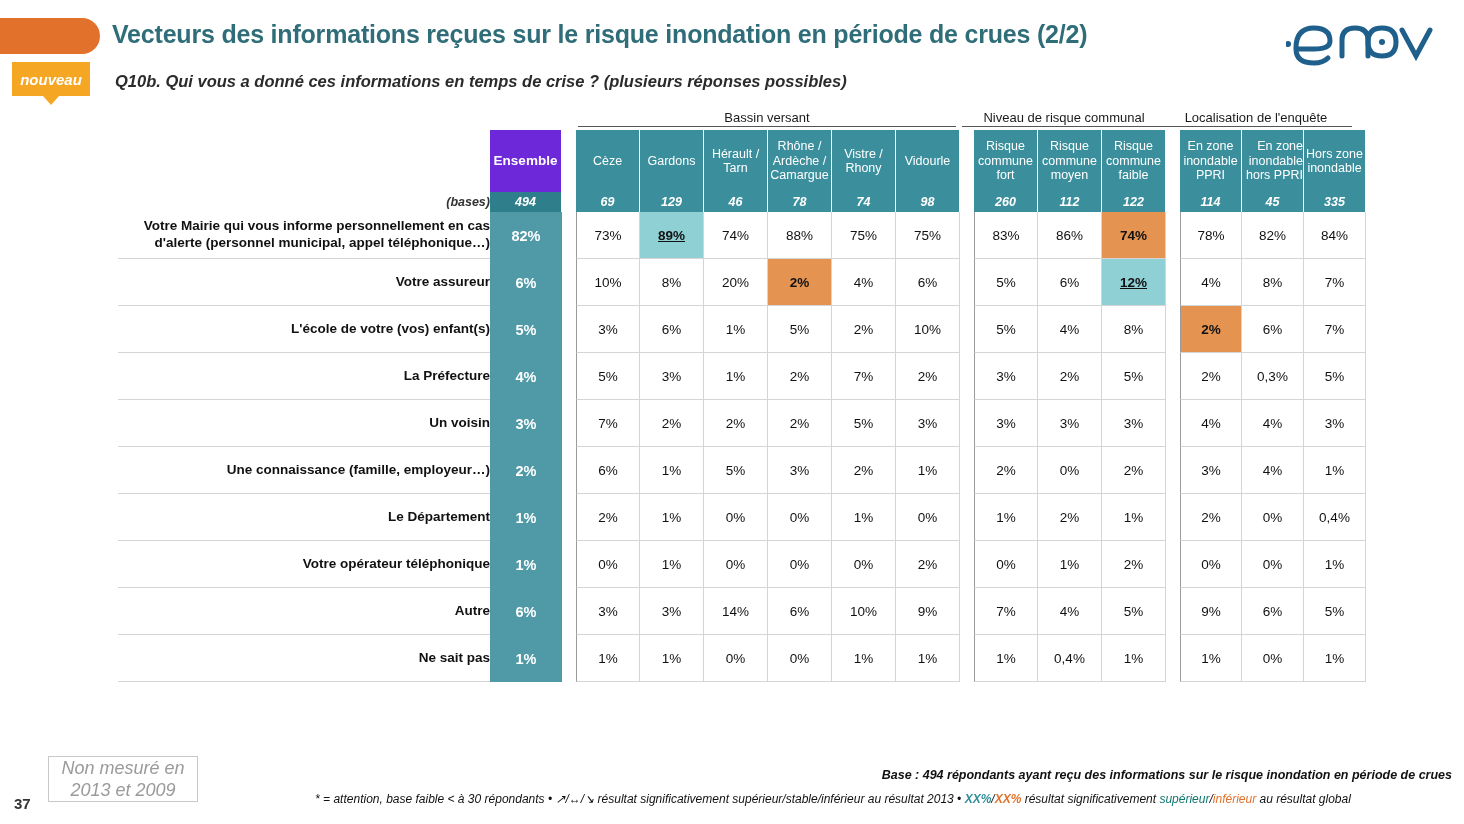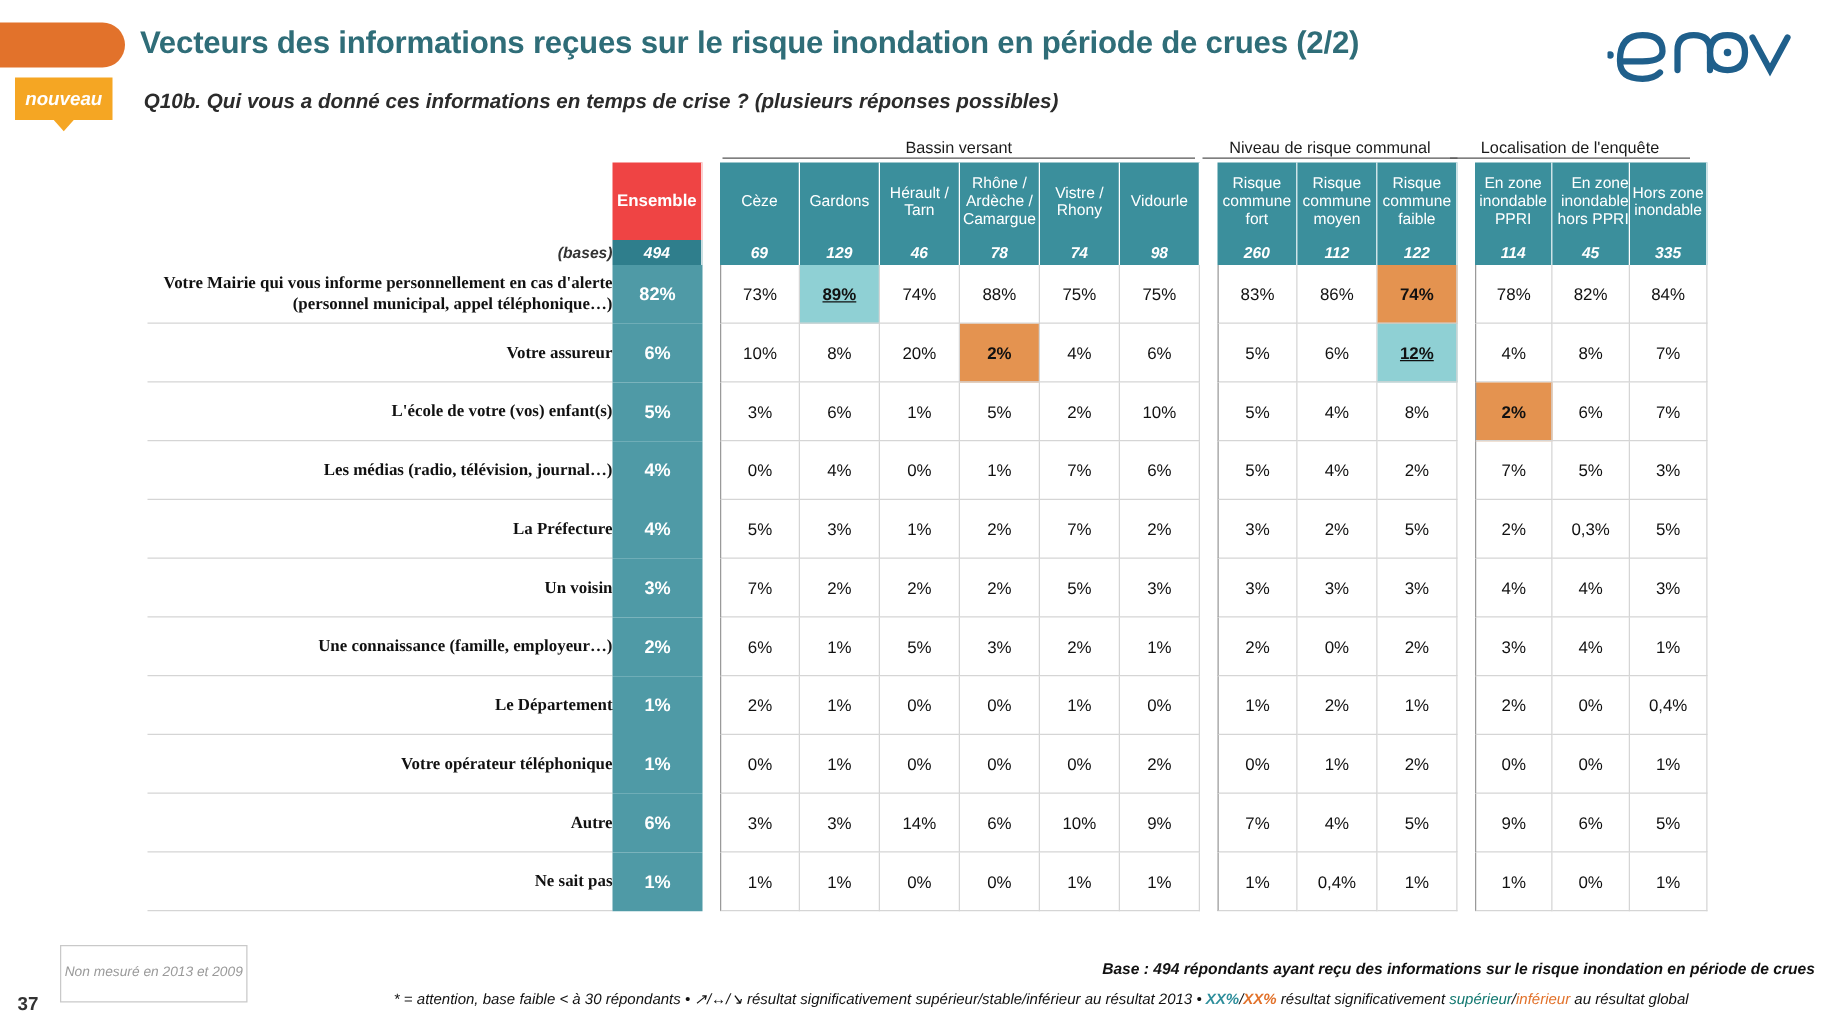--- a/index.html
+++ b/index.html
@@ -54,34 +54,33 @@
     position:absolute; left:118px; top:130px;
     border-collapse:separate; border-spacing:0;
     font-size:13.5px; color:#111;
   }
   table.t td, table.t th { padding:0; }
 
   .rowlabel {
     width:372px; text-align:right; padding-right:10px;
     font-weight:bold; color:#111; font-size:13.5px; line-height:1.25;
     vertical-align:middle;
-    font-family:Liberation Serif, serif;
   }
   .bases-label {
     text-align:right; padding-right:10px; font-style:italic;
     font-weight:bold; font-size:12.5px; color:#333;
   }
 
   
   .ch {
     background:#3b8f9c; color:#fff; text-align:center; vertical-align:middle;
     font-size:12.5px; line-height:1.15; font-weight:normal;
     border-right:1px solid #fff; height:62px;
   }
-  .ch.ens { background:#ef4444; font-weight:bold; font-size:13.5px; }
+  .ch.ens { background:#6d28d9; font-weight:bold; font-size:13.5px; }
 
   .basecell {
     text-align:center; font-style:italic; font-weight:bold; font-size:12.5px;
     color:#fff; background:#3b8f9c; height:20px; border-right:1px solid #fff;
   }
   .basecell.ens { background:#2f7e8c; }
 
   td.val {
     text-align:center; vertical-align:middle; height:47px;
     font-size:13.5px; color:#111;
@@ -100,21 +99,21 @@
   .blk-left { border-left:1px solid #9a9a9a; }
   .blk-right { border-right:1px solid #9a9a9a; }
   .rowline td.val, .rowline td.gl { border-bottom:1px solid #d5d5d5; }
   .vline { border-right:1px solid #d5d5d5; }
 
   
   .pagenum { position:absolute; left:14px; bottom:12px; font-size:15px; font-weight:bold; color:#333; }
   .notebox {
     position:absolute; left:48px; bottom:22px; width:150px; height:46px;
     border:1px solid #c9c9c9; color:#9a9a9a; font-style:italic;
-    font-size:11px; text-align:center; display:flex; align-items:center;
+    font-size:18px; text-align:center; display:flex; align-items:center;
     justify-content:center; line-height:1.25; background:#fff;
   }
   .foot-base {
     position:absolute; right:12px; bottom:42px; font-size:12.5px;
     font-style:italic; font-weight:bold; color:#111; text-align:right;
   }
   .foot-legend {
     position:absolute; left:214px; right:12px; bottom:18px;
     font-size:12px; font-style:italic; color:#111; text-align:center;
   }
@@ -250,39 +249,20 @@
         <td class="sep"></td>
         <td class="val vline blk-left">5%</td>
         <td class="val vline">4%</td>
         <td class="val vline blk-right">8%</td>
         <td class="sep"></td>
         <td class="val vline hl-orange blk-left">2%</td>
         <td class="val vline">6%</td>
         <td class="val vline blk-right">7%</td>
       </tr>
       <tr class="rowline">
-        <td class="rowlabel gl">Les médias (radio, télévision, journal…)</td>
-        <td class="ensval">4%</td>
-        <td class="sep"></td>
-        <td class="val vline blk-left">0%</td>
-        <td class="val vline">4%</td>
-        <td class="val vline">0%</td>
-        <td class="val vline">1%</td>
-        <td class="val vline">7%</td>
-        <td class="val vline blk-right">6%</td>
-        <td class="sep"></td>
-        <td class="val vline blk-left">5%</td>
-        <td class="val vline">4%</td>
-        <td class="val vline blk-right">2%</td>
-        <td class="sep"></td>
-        <td class="val vline blk-left">7%</td>
-        <td class="val vline">5%</td>
-        <td class="val vline blk-right">3%</td>
-      </tr>
-      <tr class="rowline">
         <td class="rowlabel gl">La Préfecture</td>
         <td class="ensval">4%</td>
         <td class="sep"></td>
         <td class="val vline blk-left">5%</td>
         <td class="val vline">3%</td>
         <td class="val vline">1%</td>
         <td class="val vline">2%</td>
         <td class="val vline">7%</td>
         <td class="val vline blk-right">2%</td>
         <td class="sep"></td>

